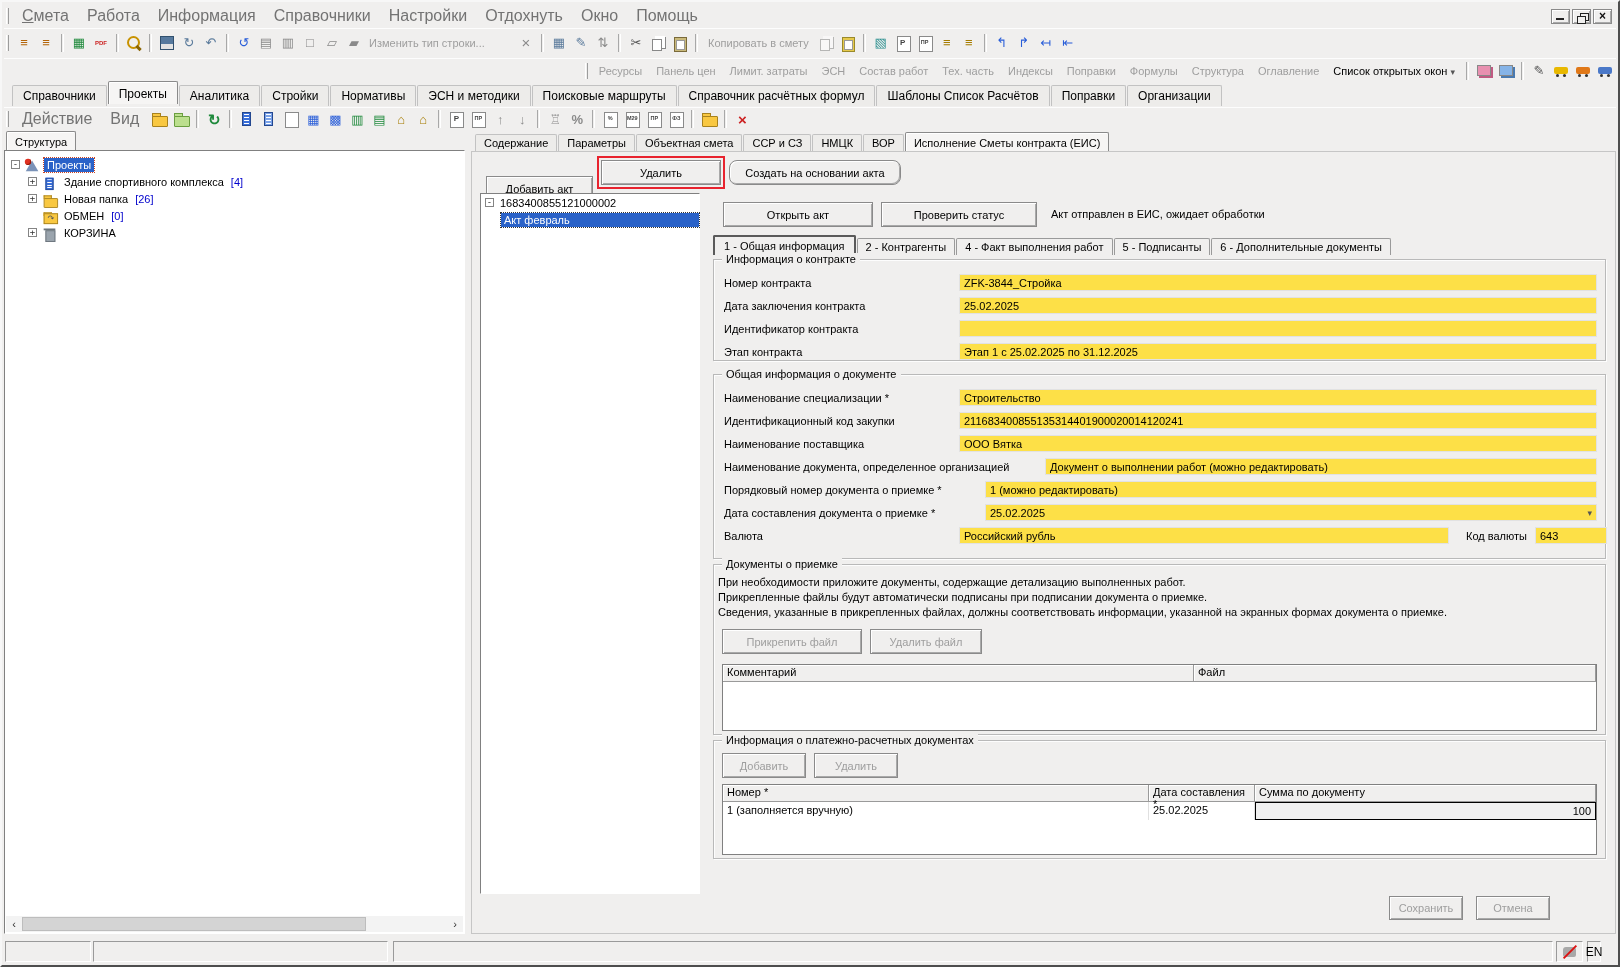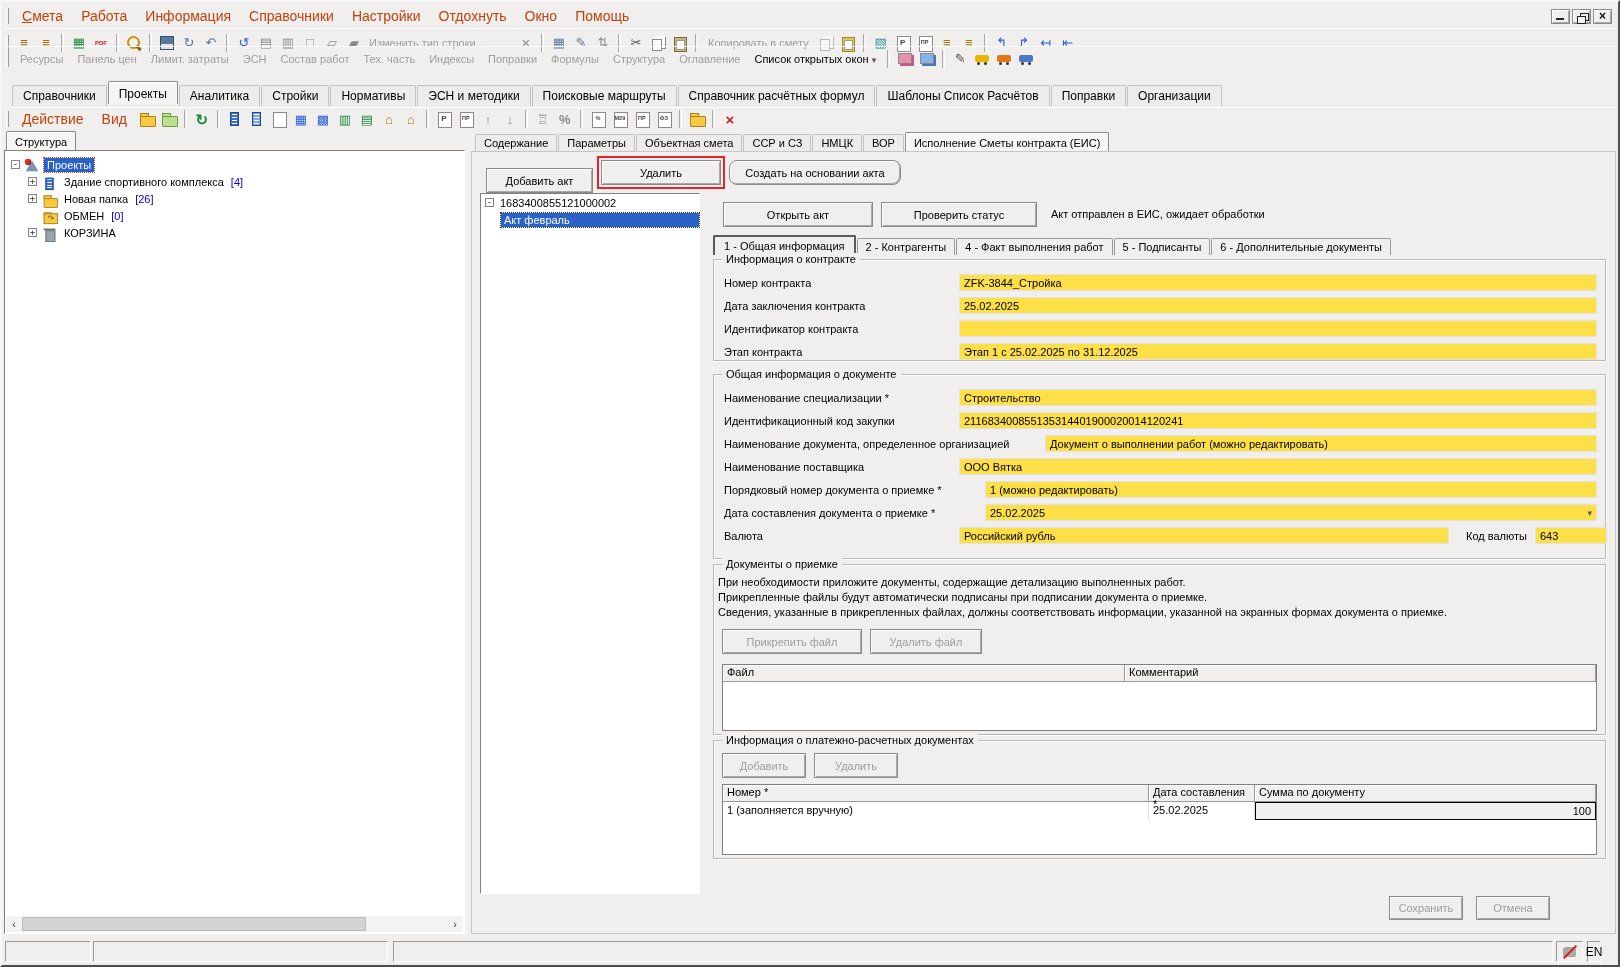--- a/index.html
+++ b/index.html
@@ -10,21 +10,21 @@
     border:2px solid; border-color:#f7f7f7 #4e4e4e #4e4e4e #f7f7f7; }
 
   
   .grip { width:3px; height:16px; border-left:1px solid #ffffff; border-right:1px solid #9c9c9c; margin:0 4px 0 2px; flex:0 0 auto; }
   .row { position:absolute; left:2px; right:2px; display:flex; align-items:center; }
   .btn { display:flex; align-items:center; justify-content:center; font-size:11px; color:#000;
     background:#f0efee; border:1px solid #8a8a8a;
     box-shadow: inset 1px 1px 0 #ffffff, inset -1px -1px 0 #a9a9a9; }
   .btn.disabled { color:#9e9e9e; }
   .sunken { border:1px solid; border-color:#808080 #ffffff #ffffff #808080; background:#fff; }
-  .menu-item { padding:3px 9px; font-size:14px; color:#c2410c; }
+  .menu-item { padding:3px 9px; font-size:16px; color:#737373; }
   .menubar [data-list] > .menu-item:first-child::first-letter { text-decoration:underline; }
 
   
   .tbi { position:relative; display:inline-flex; align-items:center; justify-content:center;
     width:20px; height:20px; margin:0 1px; font-size:13px; color:#777; flex:0 0 auto; }
   .tbi .g { line-height:1; }
   .tbi.sep { width:3px; height:18px; margin:0 4px; border-left:1px solid #a8a8a8; border-right:1px solid #ffffff; }
   .c-orange{color:#b4650a} .c-green{color:#1f8a3c} .c-red{color:#cc2222} .c-blue{color:#2b5fd9}
   .c-steel{color:#5b7b9c} .c-grey{color:#8a8a8a} .c-dark{color:#555} .c-gold{color:#a67c00} .c-teal{color:#2a8f8f}
   .bold .g{font-weight:bold} .big .g{font-size:15px} .tinytxt .g{font-size:6px;font-weight:bold;letter-spacing:0;}
@@ -255,21 +255,21 @@
         </span>
         <span class="tbi c-blue">
           <span class="g">↤</span>
         </span>
         <span class="tbi c-blue">
           <span class="g">⇤</span>
         </span>
     </span>
   </div>
 
-  <div class="row" style="top:44px;height:24px;border-top:1px solid #fdfdfd;">
+  <div class="row" style="top:56px;height:24px;border-top:1px solid #fdfdfd;justify-content:flex-end;">
     <span class="grip"></span>
     <div data-list="toolbar2.buttons" style="display:flex;align-items:center;">
       <span class="tb-btn">Ресурсы</span>
         <span class="tb-btn">Панель цен</span>
         <span class="tb-btn">Лимит. затраты</span>
         <span class="tb-btn">ЭСН</span>
         <span class="tb-btn">Состав работ</span>
         <span class="tb-btn">Тех. часть</span>
         <span class="tb-btn">Индексы</span>
         <span class="tb-btn">Поправки</span>
@@ -465,21 +465,21 @@
             <span class="stab">Объектная смета</span>
             <span class="stab">ССР и СЗ</span>
             <span class="stab">НМЦК</span>
             <span class="stab">ВОР</span>
             <span class="stab active">Исполнение Сметы контракта (ЕИС)</span>
         </div>
       </div>
 
       <div style="position:absolute;top:20px;left:0;right:0;bottom:0;border:1px solid #c6c6c6;background:#f0efee;">
 
-        <div class="btn" style="position:absolute;left:14px;top:16px;width:107px;height:25px;">Добавить акт</div>
+        <div class="btn" style="position:absolute;left:14px;top:24px;width:107px;height:25px;">Добавить акт</div>
         <div class="btn" style="position:absolute;left:129px;top:8px;width:120px;height:25px;">Удалить</div>
         <div class="ring" style="left:125px;top:4px;width:128px;height:33px;"></div>
         <div class="btn" style="position:absolute;left:257px;top:8px;width:172px;height:25px;border-radius:8px;">Создать на основании акта</div>
 
         <div class="sunken" style="position:absolute;left:8px;top:41px;width:220px;bottom:39px;">
           <div class="trow" style="padding-left:4px;">
             <span class="exp">-</span>
             <span class="tlabel">1683400855121000002</span>
           </div>
           <div class="trow" style="padding-left:20px;">
@@ -530,26 +530,26 @@
             <div style="padding-top:14px;">
               <div class="frow">
                 <span class="flabel">Наименование специализации *</span>
                 <span class="inp">Строительство</span>
               </div>
               <div class="frow">
                 <span class="flabel">Идентификационный код закупки</span>
                 <span class="inp">211683400855135314401900020014120241</span>
               </div>
               <div class="frow">
+                <span class="flabel">Наименование поставщика</span>
+                <span class="inp">ООО Вятка</span>
+              </div>
+              <div class="frow">
                 <span class="flabel w321">Наименование документа, определенное организацией</span>
                 <span class="inp">Документ о выполнении работ (можно редактировать)</span>
-              </div>
-              <div class="frow">
-                <span class="flabel">Наименование поставщика</span>
-                <span class="inp">ООО Вятка</span>
               </div>
               <div class="frow">
                 <span class="flabel w261">Порядковый номер документа о приемке *</span>
                 <span class="inp">1 (можно редактировать)</span>
               </div>
               <div class="frow">
                 <span class="flabel w261">Дата составления документа о приемке *</span>
                 <span class="inp">
                     <span>25.02.2025</span>
                     <span class="dd">▾</span>
@@ -568,22 +568,22 @@
             <span class="legend">Документы о приемке</span>
             <div style="padding:10px 8px 0 4px;" data-list="acceptance.notes">
               <div style="font-size:11px;line-height:15px;">При необходимости приложите документы, содержащие детализацию выполненных работ.</div>
                 <div style="font-size:11px;line-height:15px;">Прикрепленные файлы будут автоматически подписаны при подписании документа о приемке.</div>
                 <div style="font-size:11px;line-height:15px;">Сведения, указанные в прикрепленных файлах, должны соответствовать информации, указанной на экранных формах документа о приемке.</div>
             </div>
             <div class="btn disabled" style="position:absolute;left:8px;top:64px;width:140px;height:25px;">Прикрепить файл</div>
             <div class="btn disabled" style="position:absolute;left:156px;top:64px;width:112px;height:25px;">Удалить файл</div>
             <div class="tblwrap" style="top:99px;bottom:3px;">
               <div class="thead">
+                <span class="thc" style="flex:1;">Комментарий</span>
                 <span class="thc" style="width:402px;">Файл</span>
-                <span class="thc" style="flex:1;">Комментарий</span>
               </div>
             </div>
           </div>
 
           <div class="grp" style="left:10px;right:4px;top:547px;height:119px;">
             <span class="legend">Информация о платежно-расчетных документах</span>
             <div class="btn disabled" style="position:absolute;left:8px;top:12px;width:84px;height:25px;">Добавить</div>
             <div class="btn disabled" style="position:absolute;left:100px;top:12px;width:84px;height:25px;">Удалить</div>
             <div class="tblwrap" style="top:43px;bottom:3px;">
               <div class="thead">

